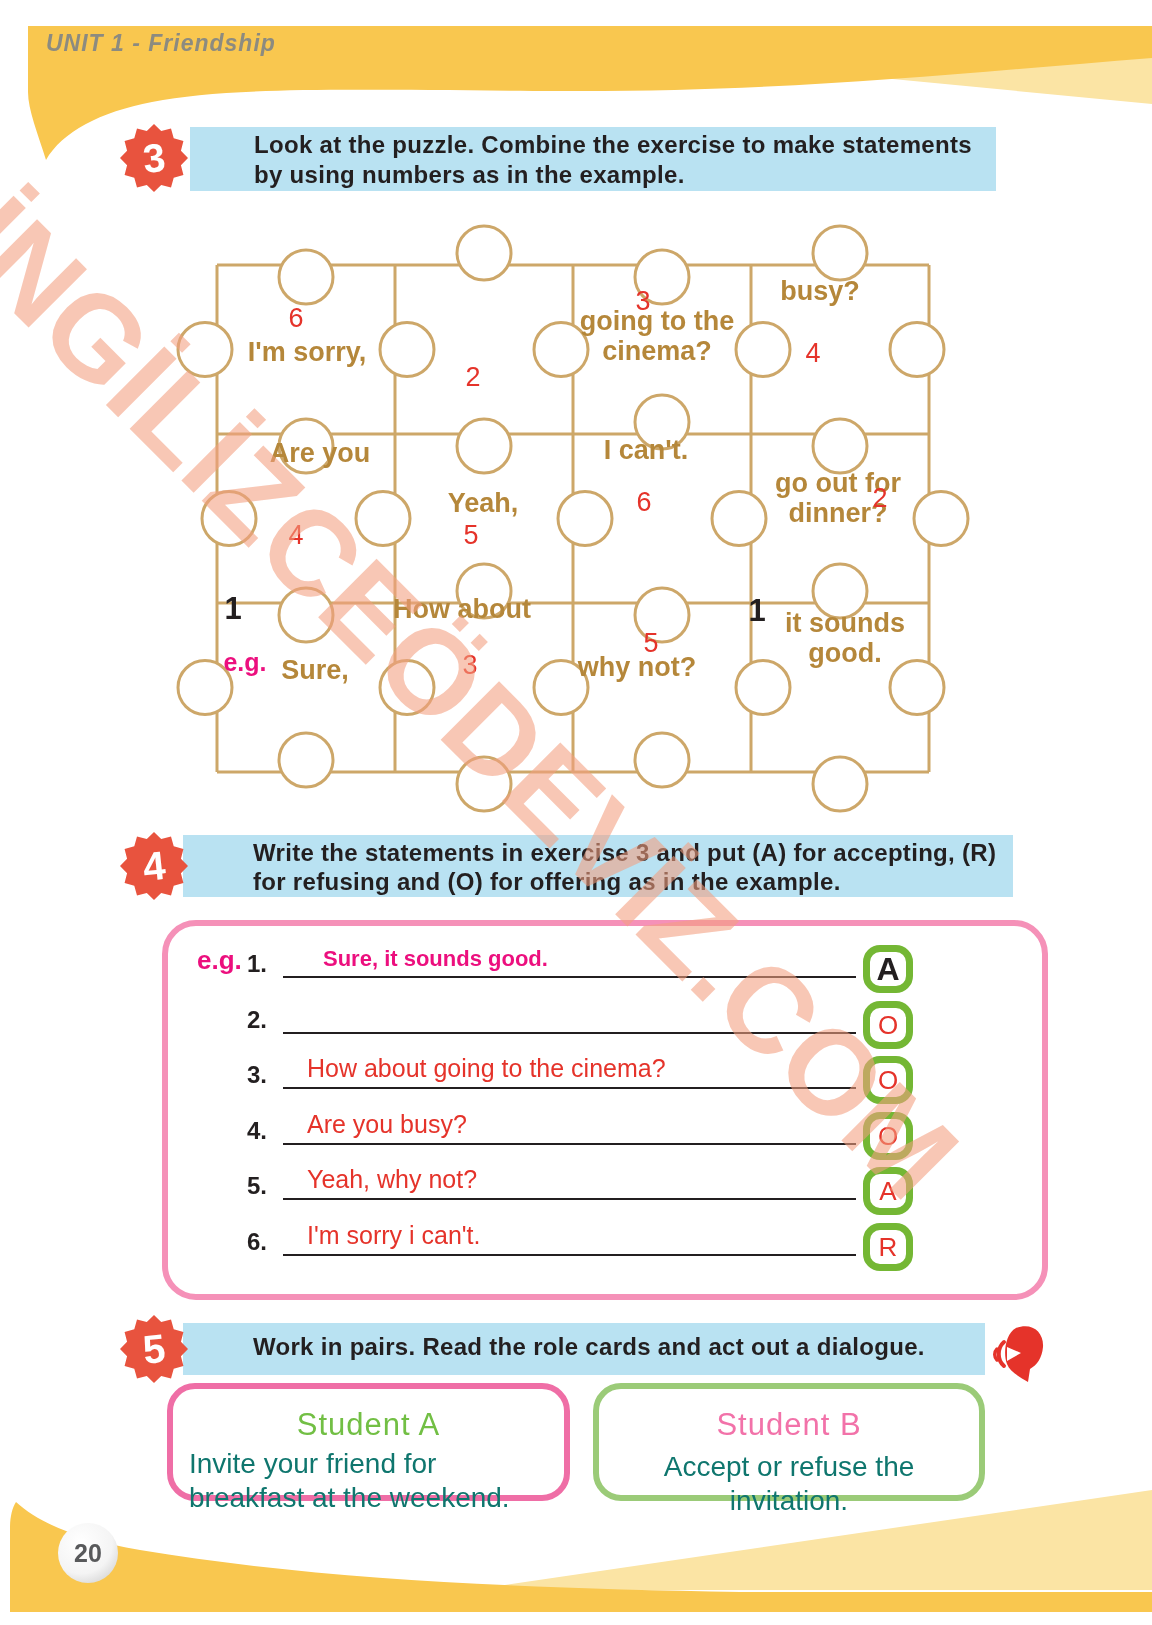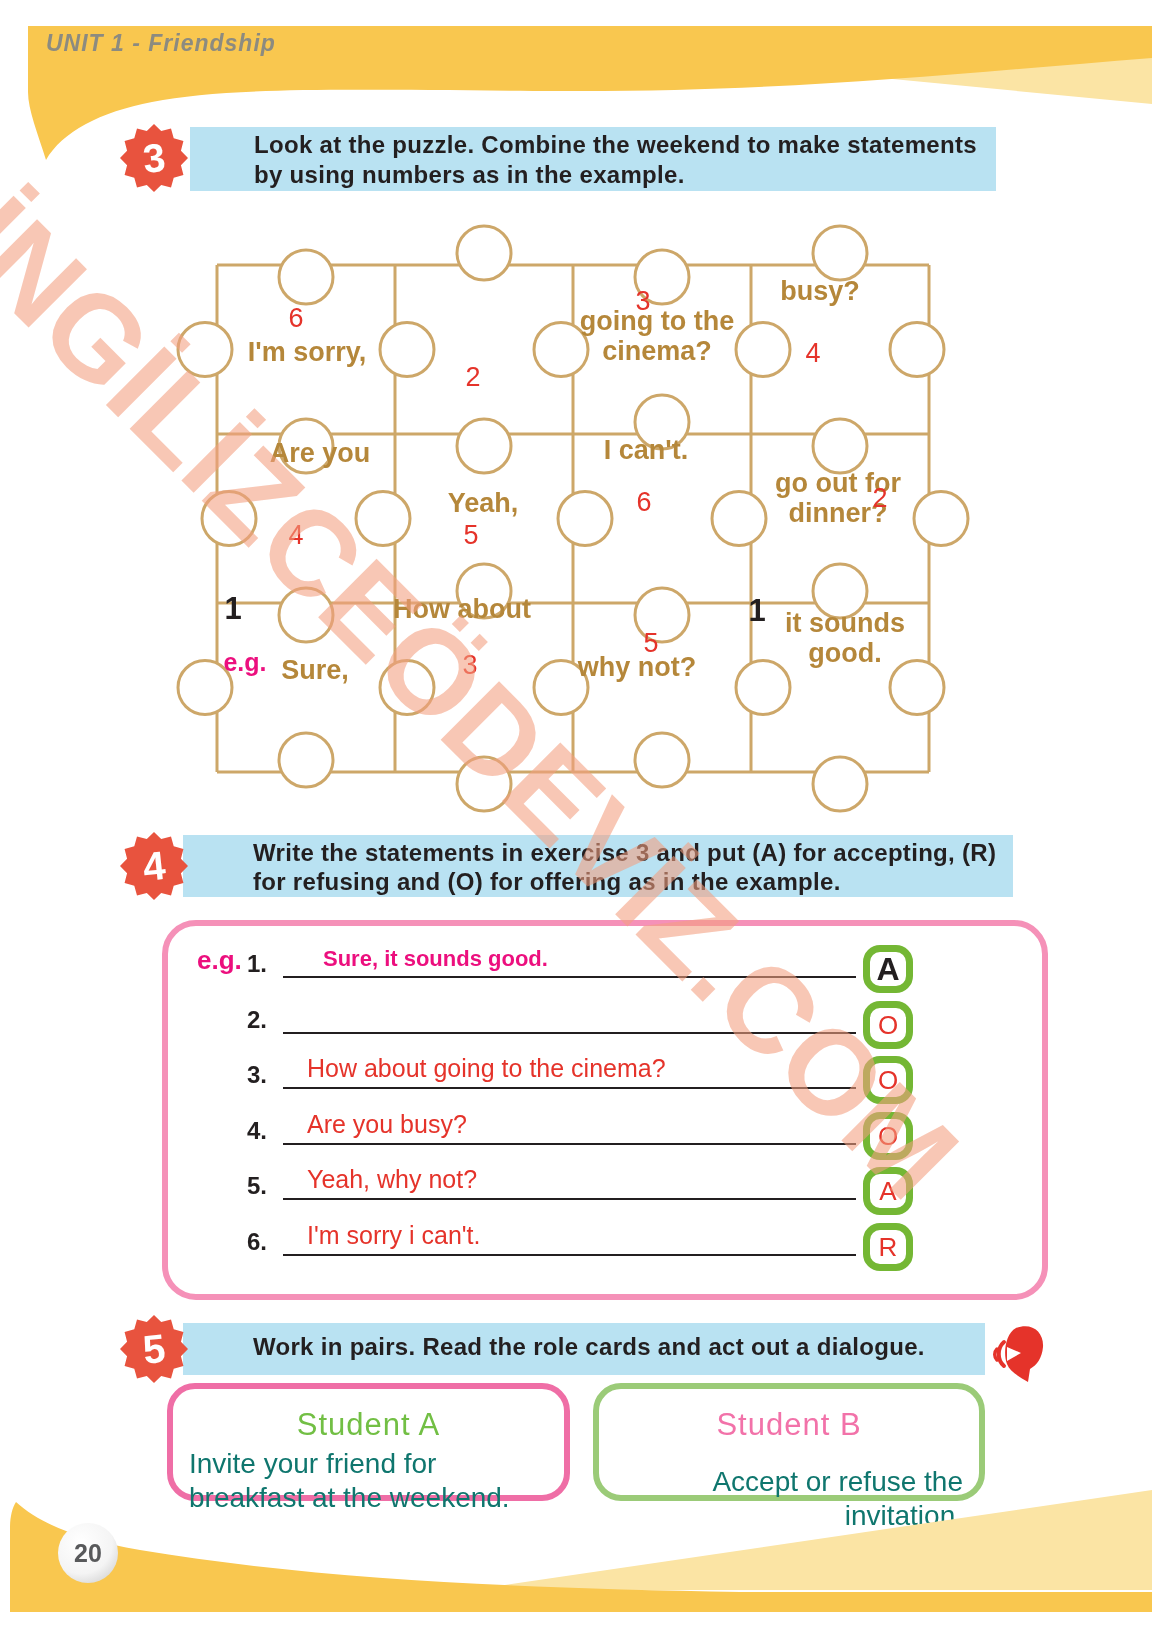--- a/index.html
+++ b/index.html
@@ -60,37 +60,37 @@
 
   
   .role-card{position:absolute;top:1383px;height:118px;border-radius:28px;box-sizing:border-box;
              padding:6px 16px 0 16px;text-align:center;background:#fff;}
   .card-a{left:167px;width:403px;border:6px solid #ef6ea6;}
   .card-b{left:593px;width:392px;border:6px solid #9bcb78;}
   .role-title{font-size:31px;font-weight:normal;letter-spacing:1px;margin-top:12px;}
   .card-a .role-title{color:#72bf44;}
   .card-b .role-title{color:#f272a9;}
   .role-text{font-size:28px;color:#0f766e;margin-top:4px;line-height:1.2;text-align:left;}
-  .card-b .role-text{text-align:right;margin-top:22px;}
+  .card-b .role-text{text-align:center;margin-top:7px;}
 </style>
 </head>
 <body>
 
 <div class="page">
 
   <svg class="abs" style="left:0;top:0;" width="1152" height="170" viewBox="0 0 1152 170">
     <polygon points="590,50 1152,38 1152,104" fill="#fbe4a4"></polygon>
     <path d="M28,26 L1152,26 L1152,58 C950,74 790,92 560,91 C350,90 232,86 152,102
              C100,112 62,132 46,160 C38,134 28,110 28,92 Z" fill="#f9c74f"></path>
   </svg>
   <div class="unit-label">UNIT 1 - Friendship</div>
 
   <div class="watermark">İNGİLİZCEÖDEVİZ.COM</div>
 
-  <div class="ex-band band3">Look at the puzzle. Combine the weekend to make statements by using numbers as in the example.</div>
+  <div class="ex-band band3">Look at the puzzle. Combine the exercise to make statements by using numbers as in the example.</div>
   <div class="star-badge" style="left:120px;top:124px;">
     <span>3</span>
   </div>
 
   <svg class="abs" style="left:172px;top:222px;" width="800" height="600" viewBox="-5 -5 800 600" stroke="#cda769" stroke-width="3" fill="none">
 
     <path d="M40,38H105 M153,38H283 M331,38H461 M509,38H639 M687,38H752"></path>
 
     <path d="M40,545H105 M153,545H283 M331,545H461 M509,545H639 M687,545H752"></path>
 

